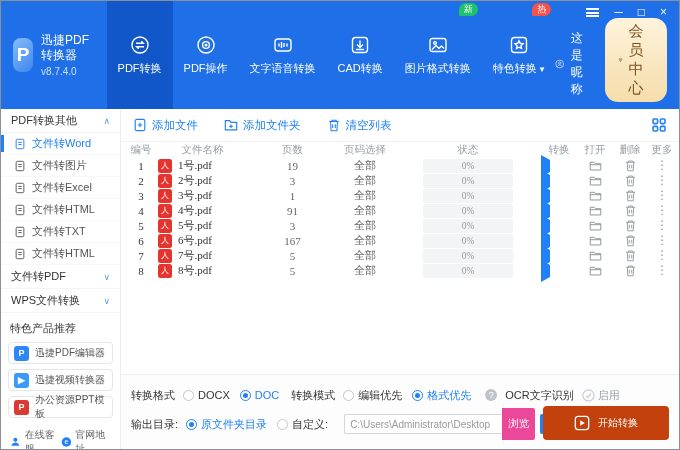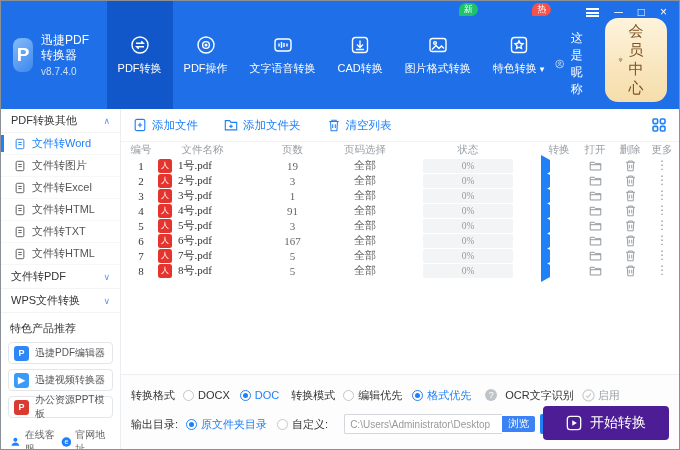--- a/index.html
+++ b/index.html
@@ -98,26 +98,26 @@
   .opt.sel .radio { border-color:#2080f8; }
   .opt.sel .radio::after { content:""; width:5px; height:5px; border-radius:50%; background:#2080f8; }
   .help { width:12px; height:12px; border-radius:50%; background:#c0c4c9; color:#fff; font-size:9px;
           display:inline-flex; align-items:center; justify-content:center; margin:0 8px 0 2px; cursor:pointer; }
   .chk { display:inline-flex; margin:0 3px 0 8px; cursor:pointer; }
   .chk svg { width:13px; height:13px; }
   .gray { color:#9aa0a6; }
   .path-input { width:158px; height:20px; border:1px solid #d4d7db; border-right:none; font-size:10px;
                 color:#999; padding:0 5px; border-radius:2px 0 0 2px; margin-left:4px;
                 font-family:"Liberation Sans", sans-serif; }
-  .browse-btn { height:16px; background:#3b82f6; color:#fff; font-size:10.5px; border:none;
+  .browse-btn { height:32px; background:#ec4899; color:#fff; font-size:10.5px; border:none;
                 padding:0 6px; border-radius:0 2px 2px 0; cursor:pointer; }
   .opendir-btn { height:20px; background:#2080f8; color:#fff; font-size:10.5px; border:none;
                  padding:0 8px; border-radius:2px; margin-left:5px; cursor:pointer; }
-  .start-btn { position:absolute; right:10px; bottom:9px; width:126px; height:34px; background:#4c1d95;
-               color:#fff; border:none; border-radius:4px; font-size:14px; display:flex; align-items:center;
+  .start-btn { position:absolute; right:10px; bottom:9px; width:126px; height:34px; background:#c2410c;
+               color:#fff; border:none; border-radius:4px; font-size:10px; display:flex; align-items:center;
                justify-content:center; gap:8px; cursor:pointer; }
   .start-btn svg { width:16px; height:16px; }
 </style>
 </head>
 <body>
 
 <div class="window">
 
   <div class="topbar">
     <div class="logo-area">

